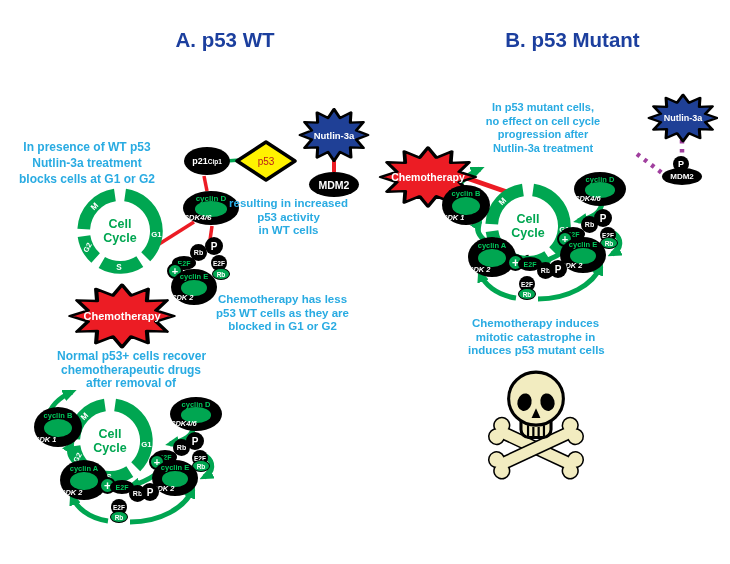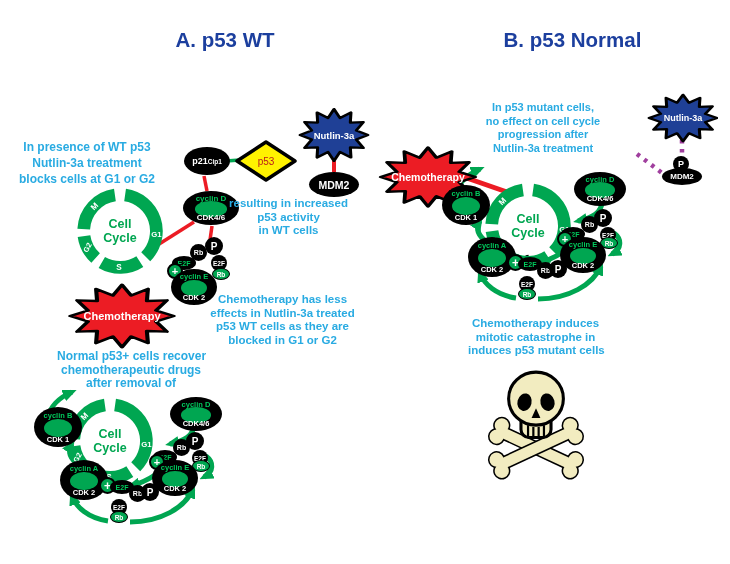--- a/index.html
+++ b/index.html
@@ -14,21 +14,21 @@
         align-items:center;justify-content:center;font-weight:bold;z-index:2;}
   .gcirc{position:absolute;background:#00a651;border:2px solid #000;border-radius:50%;color:#fff;
          font-weight:bold;display:flex;align-items:center;justify-content:center;z-index:2;box-sizing:border-box;}
   .goval{position:absolute;background:#00a651;border:1.5px solid #000;border-radius:50%;color:#fff;
          font-weight:bold;display:flex;align-items:center;justify-content:center;z-index:2;box-sizing:border-box;}
   .e2fg{color:#00c95c;}
   
   .blob{position:absolute;background:#000;border-radius:50%;z-index:2;overflow:hidden;}
   .blob .gd{position:absolute;left:21%;top:30%;width:58%;height:46%;background:#00a651;border-radius:50%;}
   .blob .l1{position:absolute;top:9%;width:100%;text-align:center;color:#00c95c;font-weight:bold;}
-  .blob .l2{position:absolute;bottom:8%;width:100%;text-align:center;color:#fff;font-weight:bold;}
+  .blob .l2{position:absolute;bottom:8%;width:100%;color:#fff;font-weight:bold;font-style:italic;}
   
   .ring{position:absolute;width:100px;height:100px;z-index:1;}
   .ring svg{position:absolute;left:0;top:0;width:100%;height:100%;}
   .cc-center{position:absolute;inset:0;display:flex;flex-direction:column;align-items:center;
              justify-content:center;color:#00a651;font-weight:bold;font-size:12.5px;line-height:14px;z-index:2;}
   .phase{fill:#fff;font-weight:bold;font-family:"Liberation Sans",sans-serif;}
   
   .star{position:absolute;z-index:2;}
   .star svg{position:absolute;left:0;top:0;width:100%;height:100%;}
   .star .slab{position:absolute;inset:0;display:flex;align-items:center;justify-content:center;
@@ -171,21 +171,20 @@
 
   <div class="star" style="left:64px;top:281px;width:116px;height:70px;">
     <svg viewBox="-112 -112 224 224" preserveAspectRatio="none">
       <polygon points="100,0 65.7,17.6 86.6,50 48.1,48.1 50,86.6 17.6,65.7 0,100 -17.6,65.7 -50,86.6 -48.1,48.1 -86.6,50 -65.7,17.6 -100,0 -65.7,-17.6 -86.6,-50 -48.1,-48.1 -50,-86.6 -17.6,-65.7 0,-100 17.6,-65.7 50,-86.6 48.1,-48.1 86.6,-50 65.7,-17.6" fill="#ec1c24" stroke="#000" stroke-width="8" stroke-linejoin="round"></polygon>
     </svg>
     <div class="slab" style="font-size:11px;">Chemotherapy</div>
   </div>
 
   <div class="abs note" style="left:205px;top:293px;width:155px;">
     <div>Chemotherapy has less</div>
-    <div>effects in Nutlin-3a treated</div>
     <div>p53 WT  cells as they are</div>
     <div>blocked in G1 or G2</div>
   </div>
 
   <div class="abs note" style="left:57px;top:350px;width:148px;font-size:12px;">
     <div>Normal p53+ cells recover</div>
     <div>chemotherapeutic drugs</div>
     <div>after removal of</div>
   </div>
 
@@ -234,21 +233,21 @@
     <span class="l1" style="font-size:7.5px;">cyclin A</span>
     <span class="l2" style="font-size:7.5px;">CDK 2</span>
   </div>
   <div class="gcirc" style="left:99px;top:477px;width:17px;height:17px;font-size:12px;">+</div>
   <div class="oval e2fg" style="left:110px;top:480px;width:24px;height:14px;font-size:7px;">E2F</div>
   <div class="oval" style="left:129px;top:485px;width:17px;height:17px;font-size:7px;">Rb</div>
   <div class="oval" style="left:141px;top:483px;width:18px;height:18px;font-size:10px;">P</div>
   <div class="oval" style="left:111px;top:499px;width:16px;height:16px;font-size:6.5px;">E2F</div>
   <div class="goval" style="left:110px;top:511px;width:18px;height:12px;font-size:6.5px;">Rb</div>
 
-  <div class="abs title" style="left:490px;top:28px;width:165px;">B. p53 Normal</div>
+  <div class="abs title" style="left:490px;top:28px;width:165px;">B. p53 Mutant</div>
 
   <div class="abs note" style="left:483px;top:101px;width:120px;font-size:11px;">
     <div>In p53 mutant cells,</div>
     <div>no effect on cell cycle</div>
     <div>progression after</div>
     <div>Nutlin-3a treatment</div>
   </div>
 
   <div class="star" style="left:645px;top:92px;width:76px;height:52px;">
     <svg viewBox="-112 -112 224 224" preserveAspectRatio="none">

